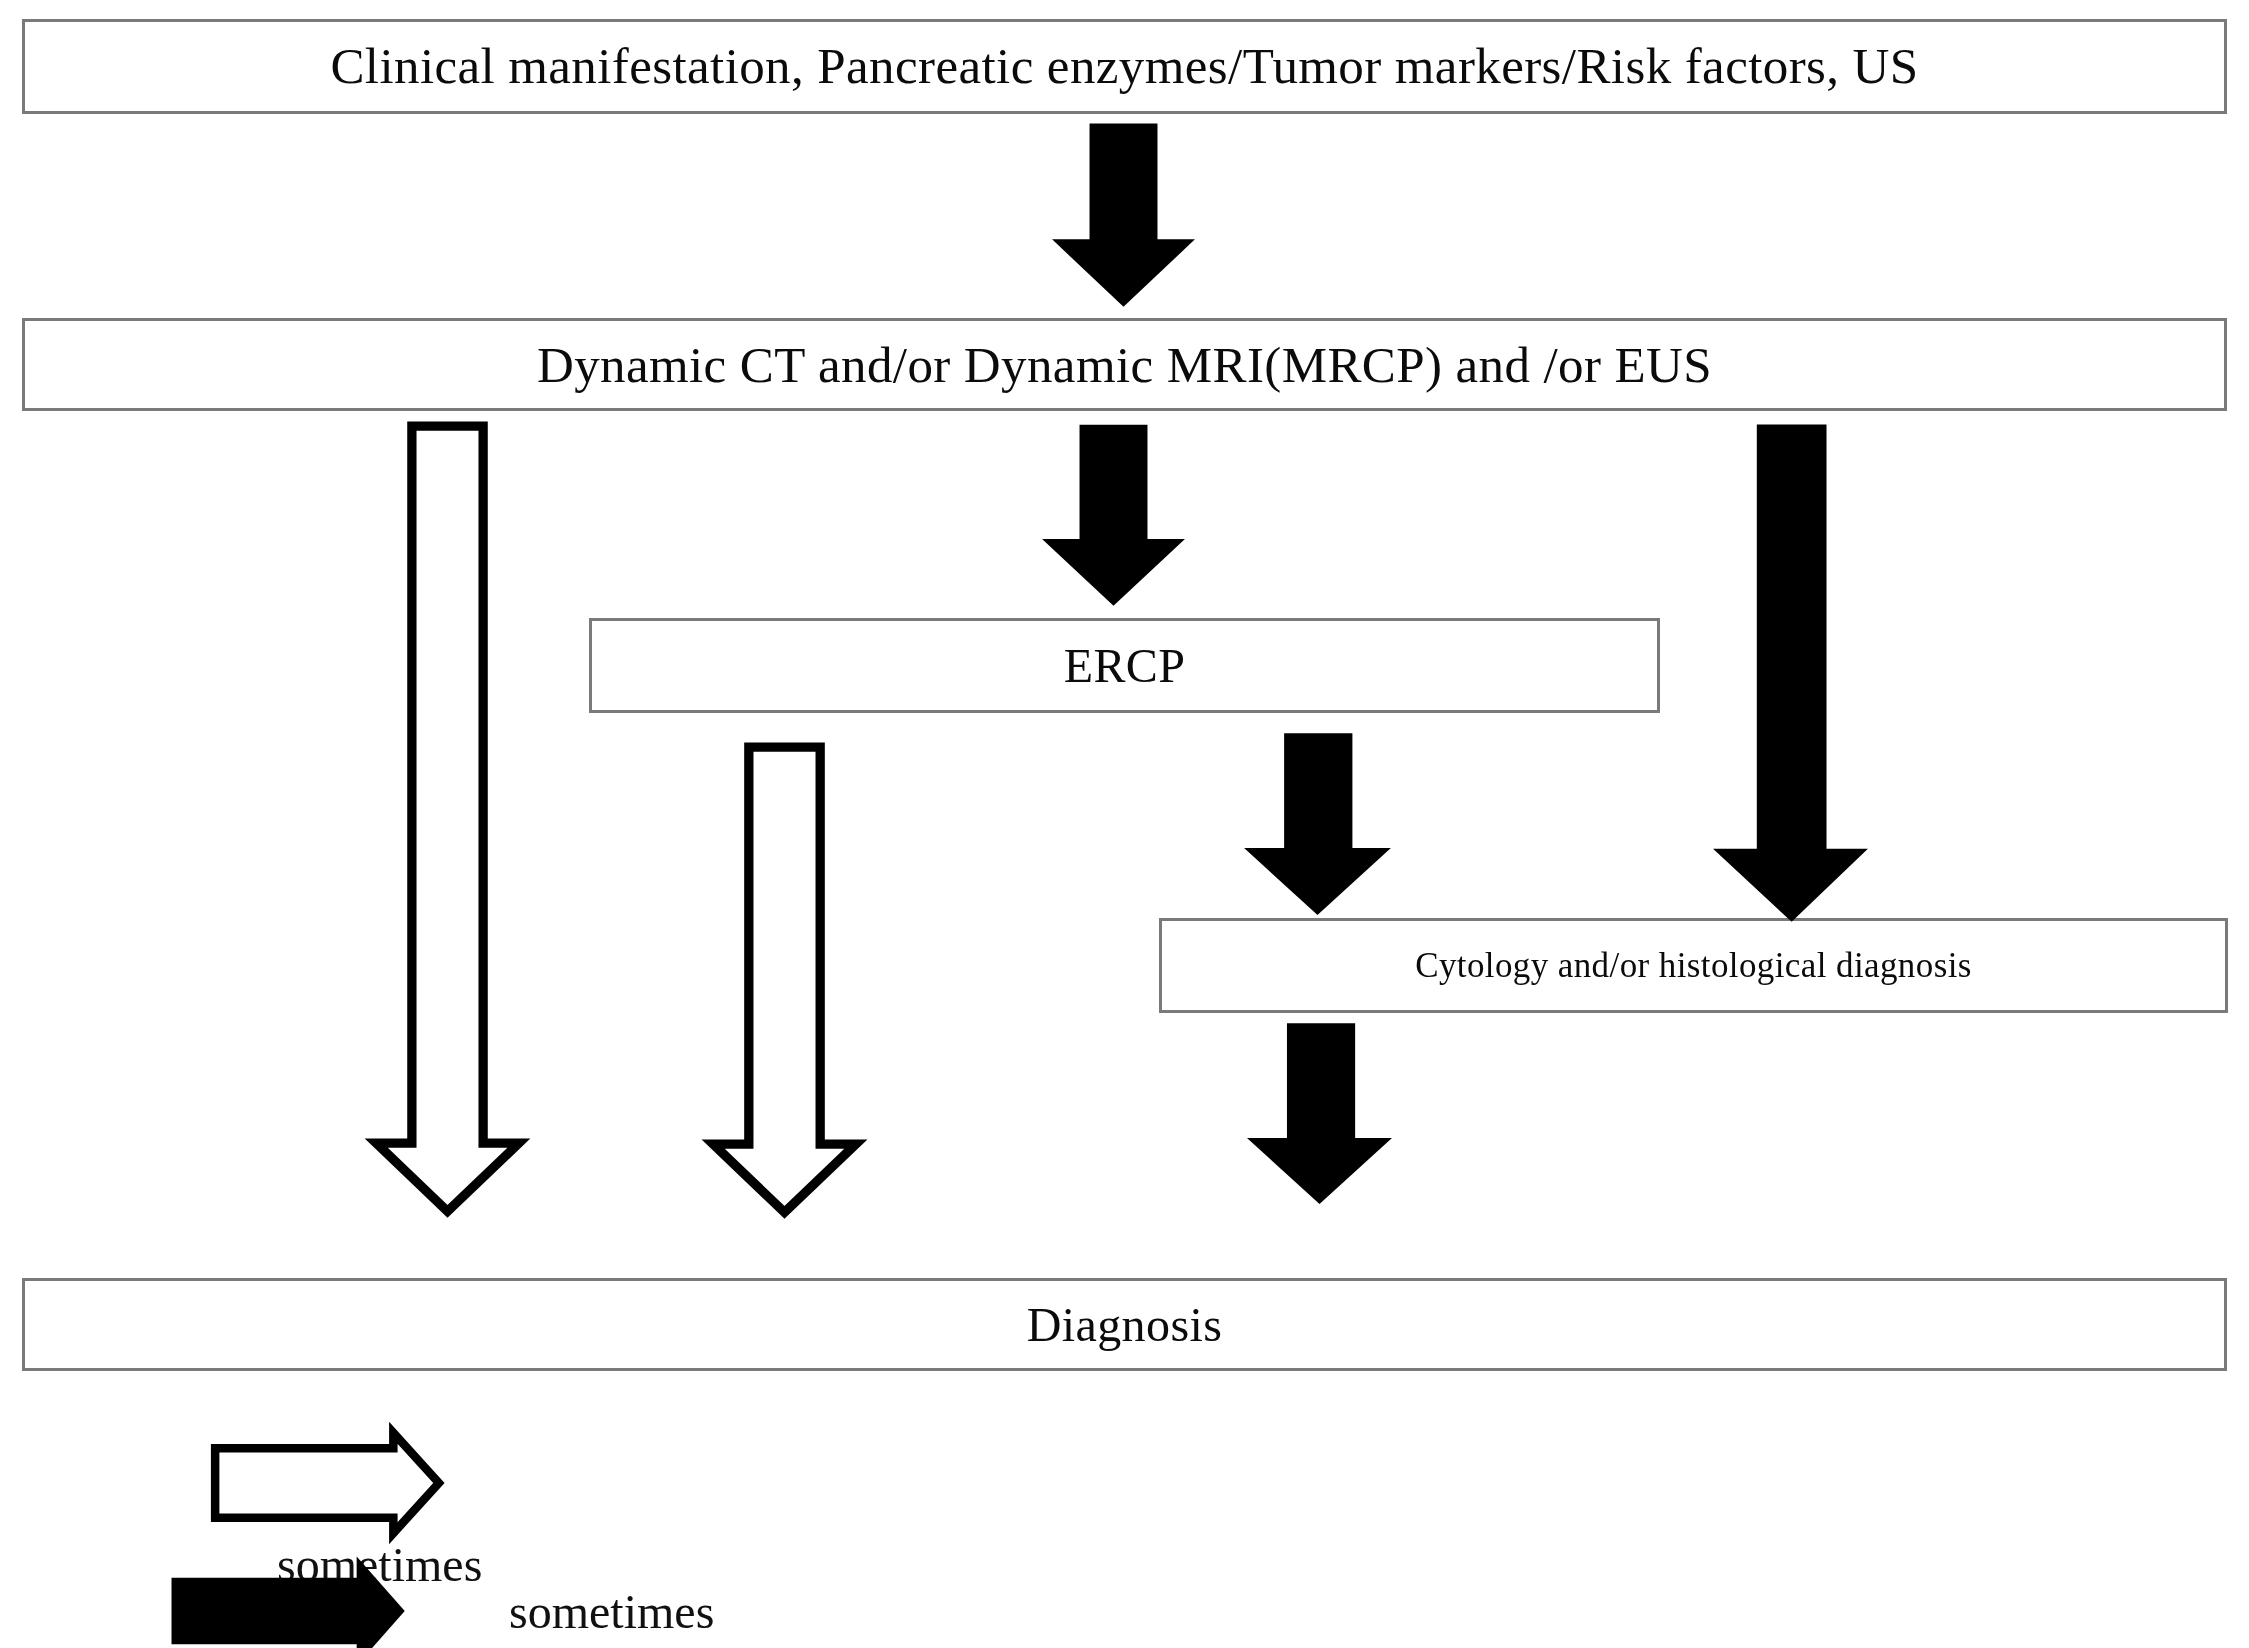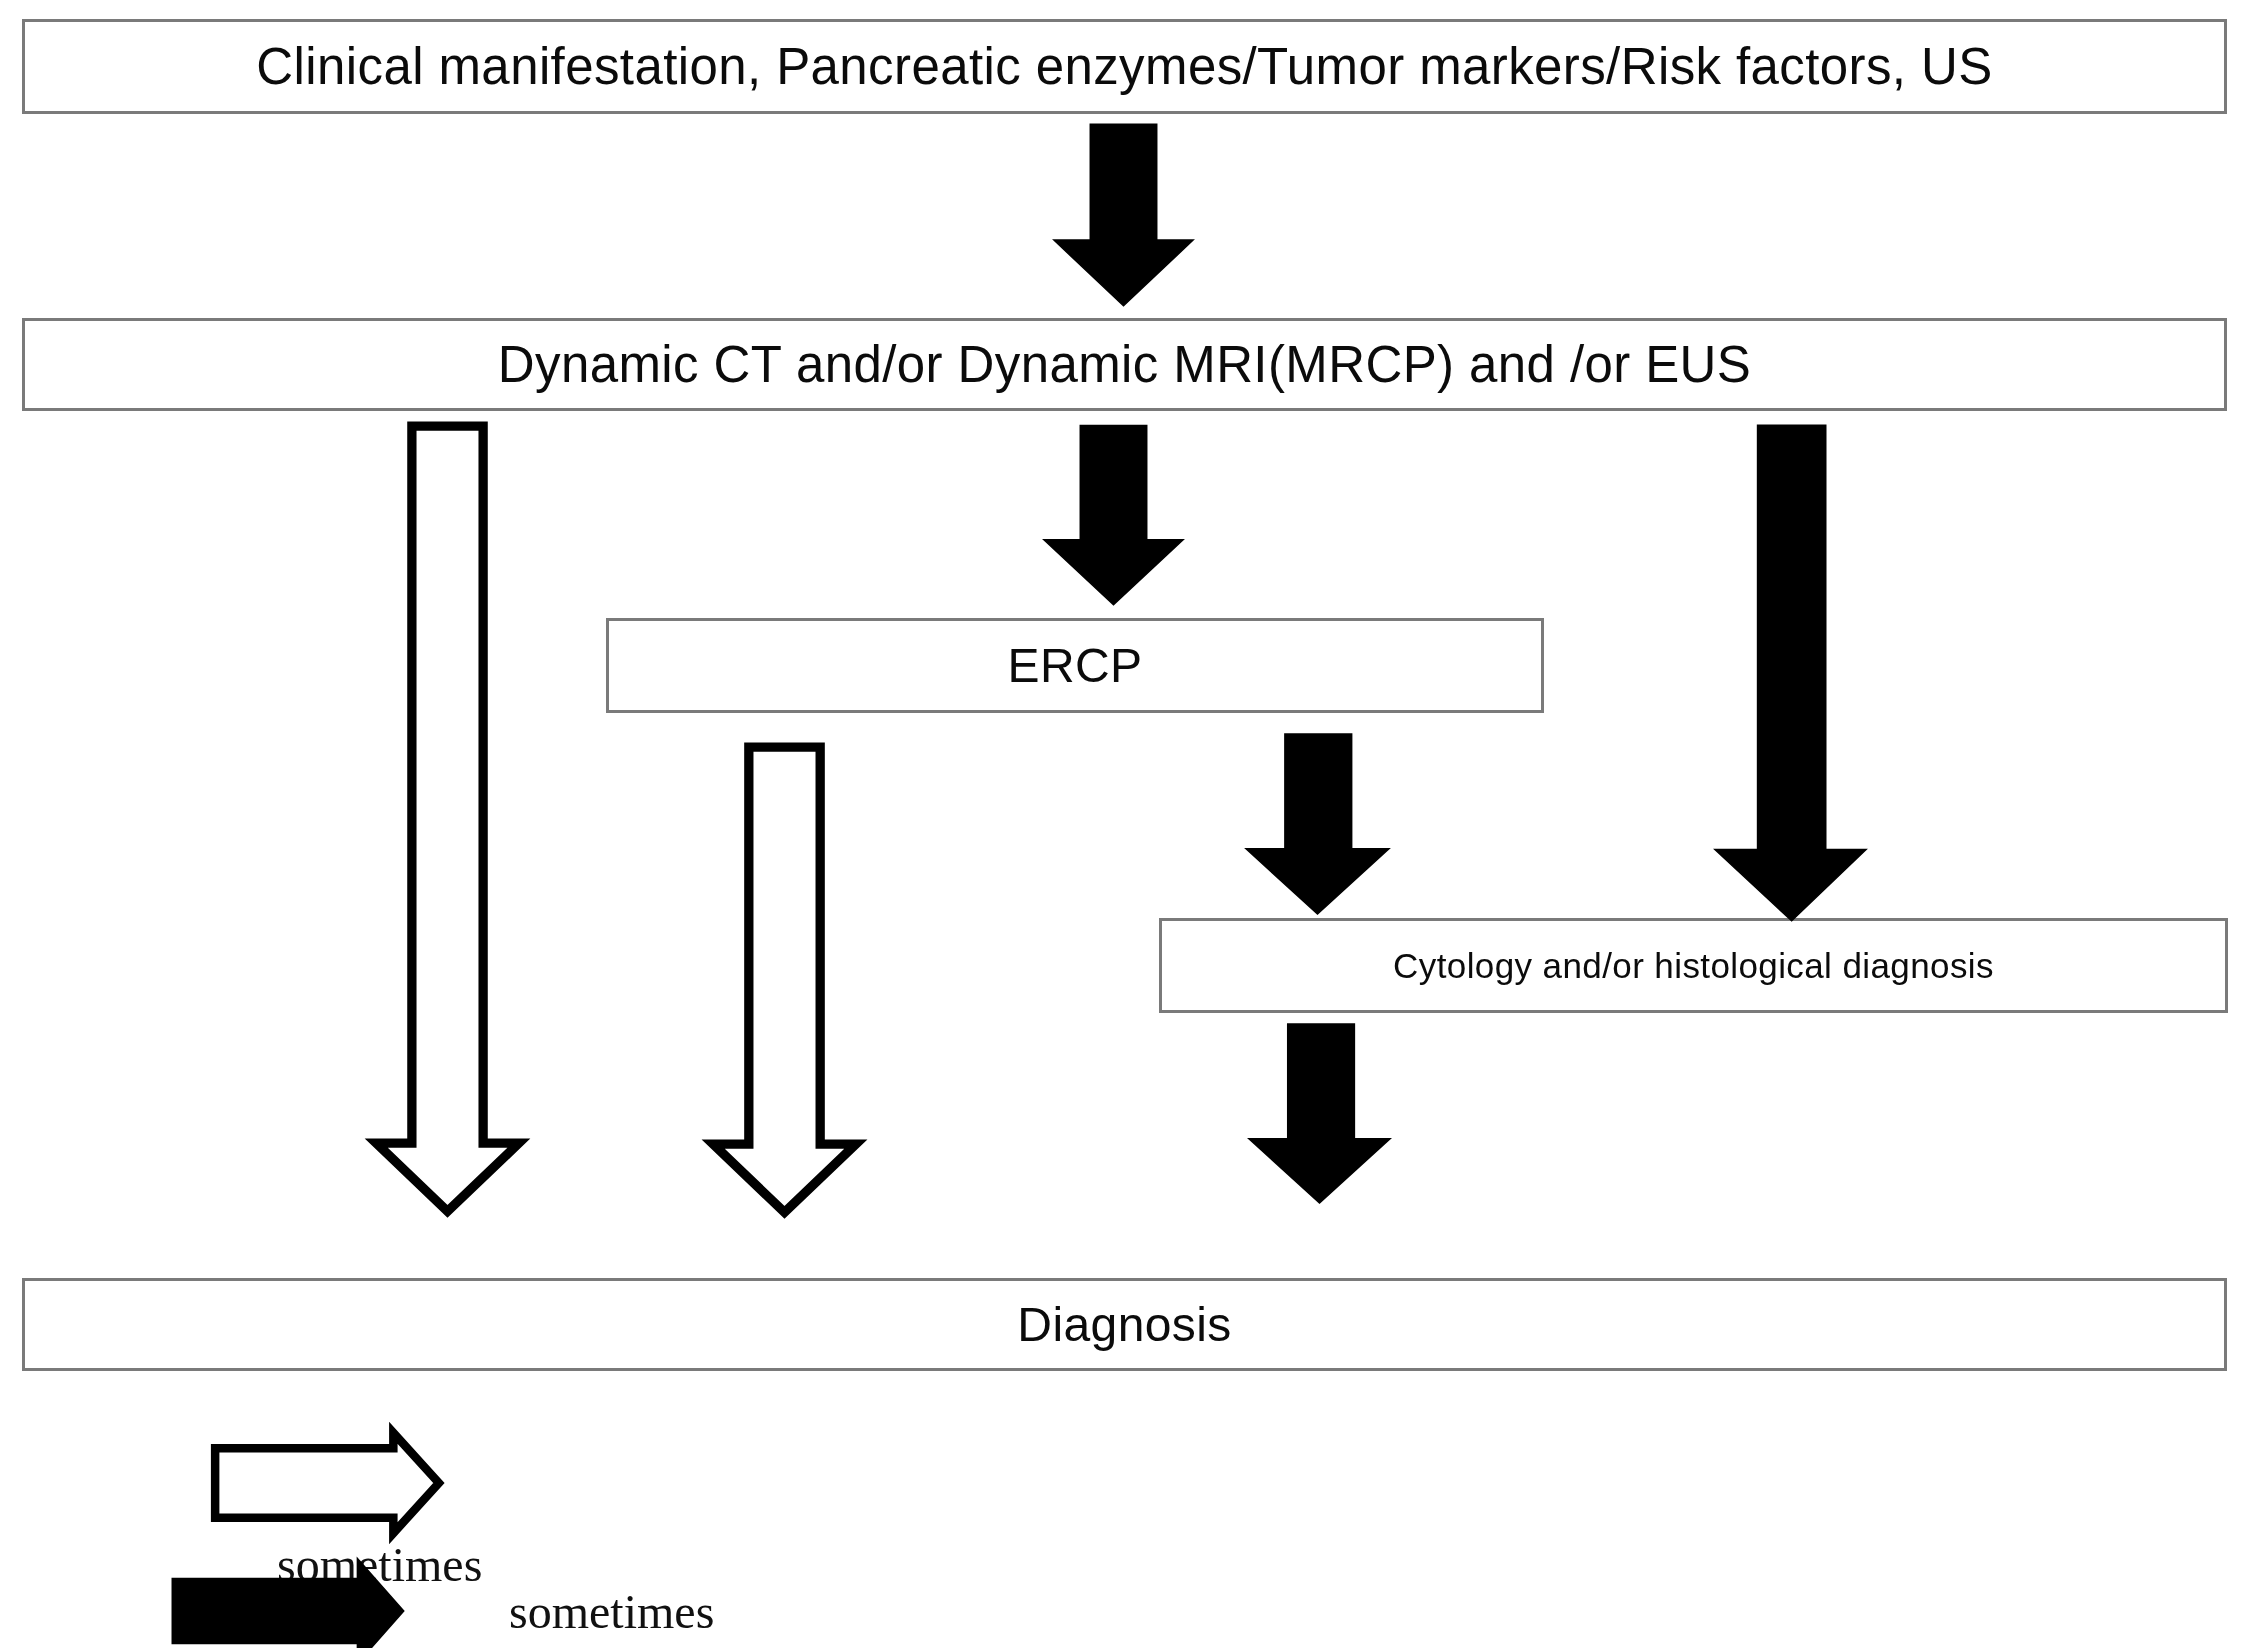--- a/index.html
+++ b/index.html
@@ -20,21 +20,21 @@
   .node-box {
     position: absolute;
     box-sizing: border-box;
     background: #ffffff;
     border: 3.1px solid #7a7a7a;
     display: flex;
     align-items: center;
     justify-content: center;
   }
   .node-label {
-    font-family: Liberation Sans, sans-serif;
+    font-family: Liberation Serif, serif;
     color: #0b0b0b;
     white-space: nowrap;
     letter-spacing: 0.4px;
   }
   #box-clinical .node-label { font-size: 51px; }
   #box-dynamic  .node-label { font-size: 51px; }
   #box-ercp     .node-label { font-size: 48px; }
   #box-cytology .node-label { font-size: 35px; }
   #box-diagnosis .node-label { font-size: 48px; }
 
@@ -60,21 +60,21 @@
 <div id="canvas">
 
   <div class="node-box" id="box-clinical" style="left:22px; top:18.6px; width:2205px; height:95px;">
     <span class="node-label">Clinical manifestation,  Pancreatic enzymes/Tumor markers/Risk factors, US</span>
   </div>
 
   <div class="node-box" id="box-dynamic" style="left:22px; top:318px; width:2205px; height:93px;">
     <span class="node-label">Dynamic CT and/or Dynamic MRI(MRCP) and /or EUS</span>
   </div>
 
-  <div class="node-box" id="box-ercp" style="left:606px; top:618px; width:938px; height:95px;">
+  <div class="node-box" id="box-ercp" style="left:589px; top:618px; width:1071px; height:95px;">
     <span class="node-label">ERCP</span>
   </div>
 
   <div class="node-box" id="box-cytology" style="left:1159px; top:918px; width:1069px; height:95px;">
     <span class="node-label">Cytology and/or histological diagnosis</span>
   </div>
 
   <div class="node-box" id="box-diagnosis" style="left:22px; top:1278px; width:2205px; height:93px;">
     <span class="node-label">Diagnosis</span>
   </div>

